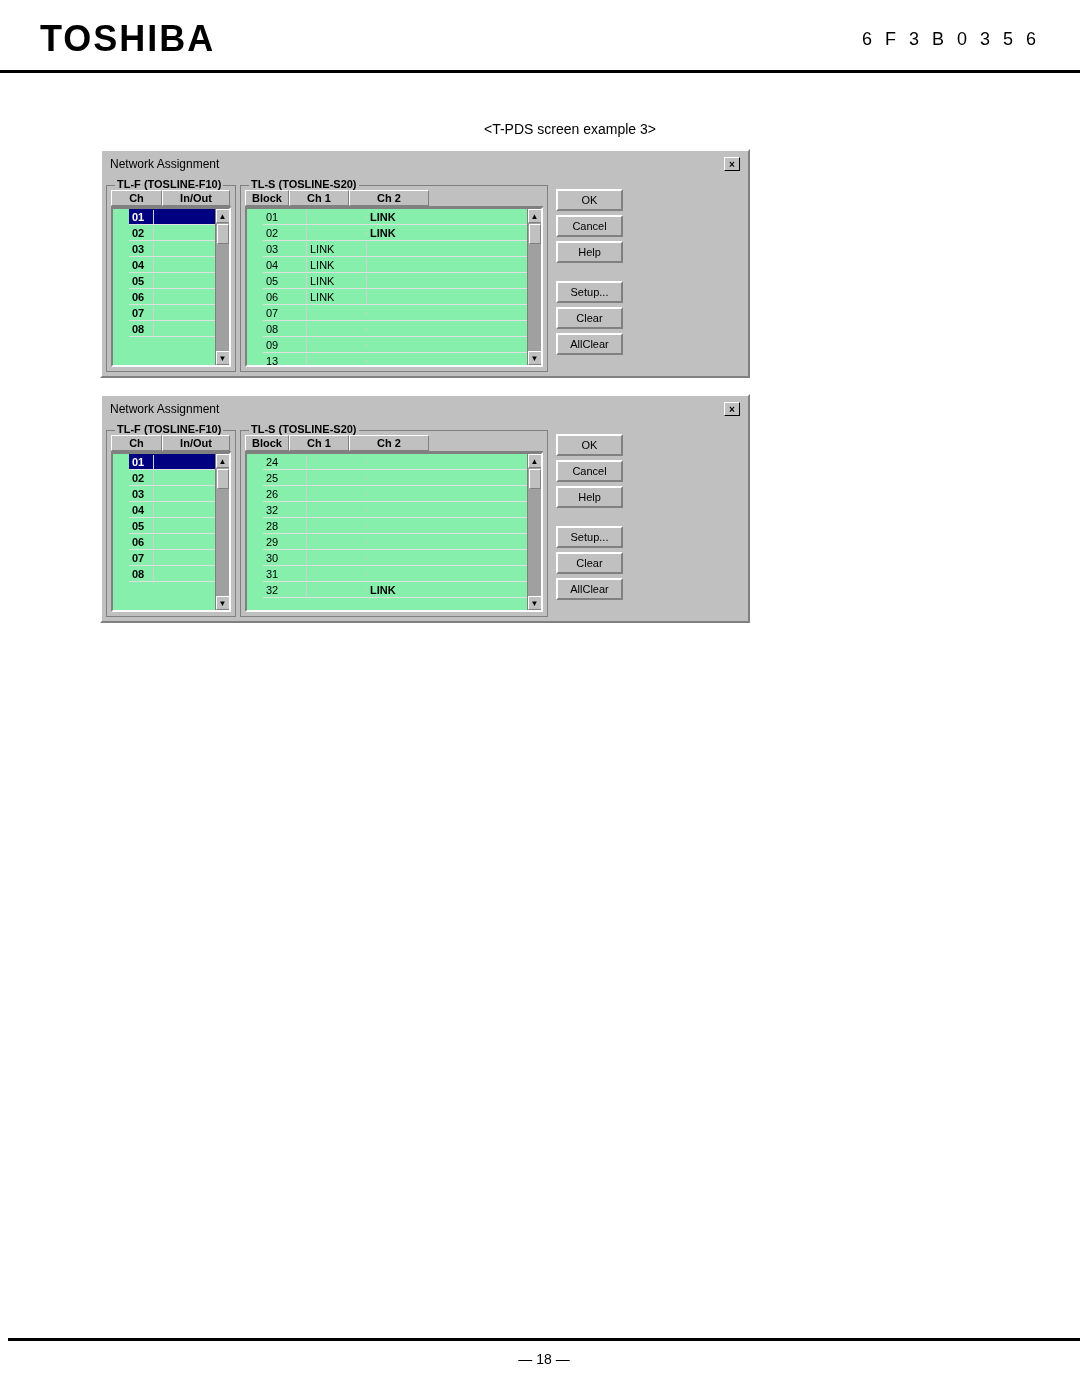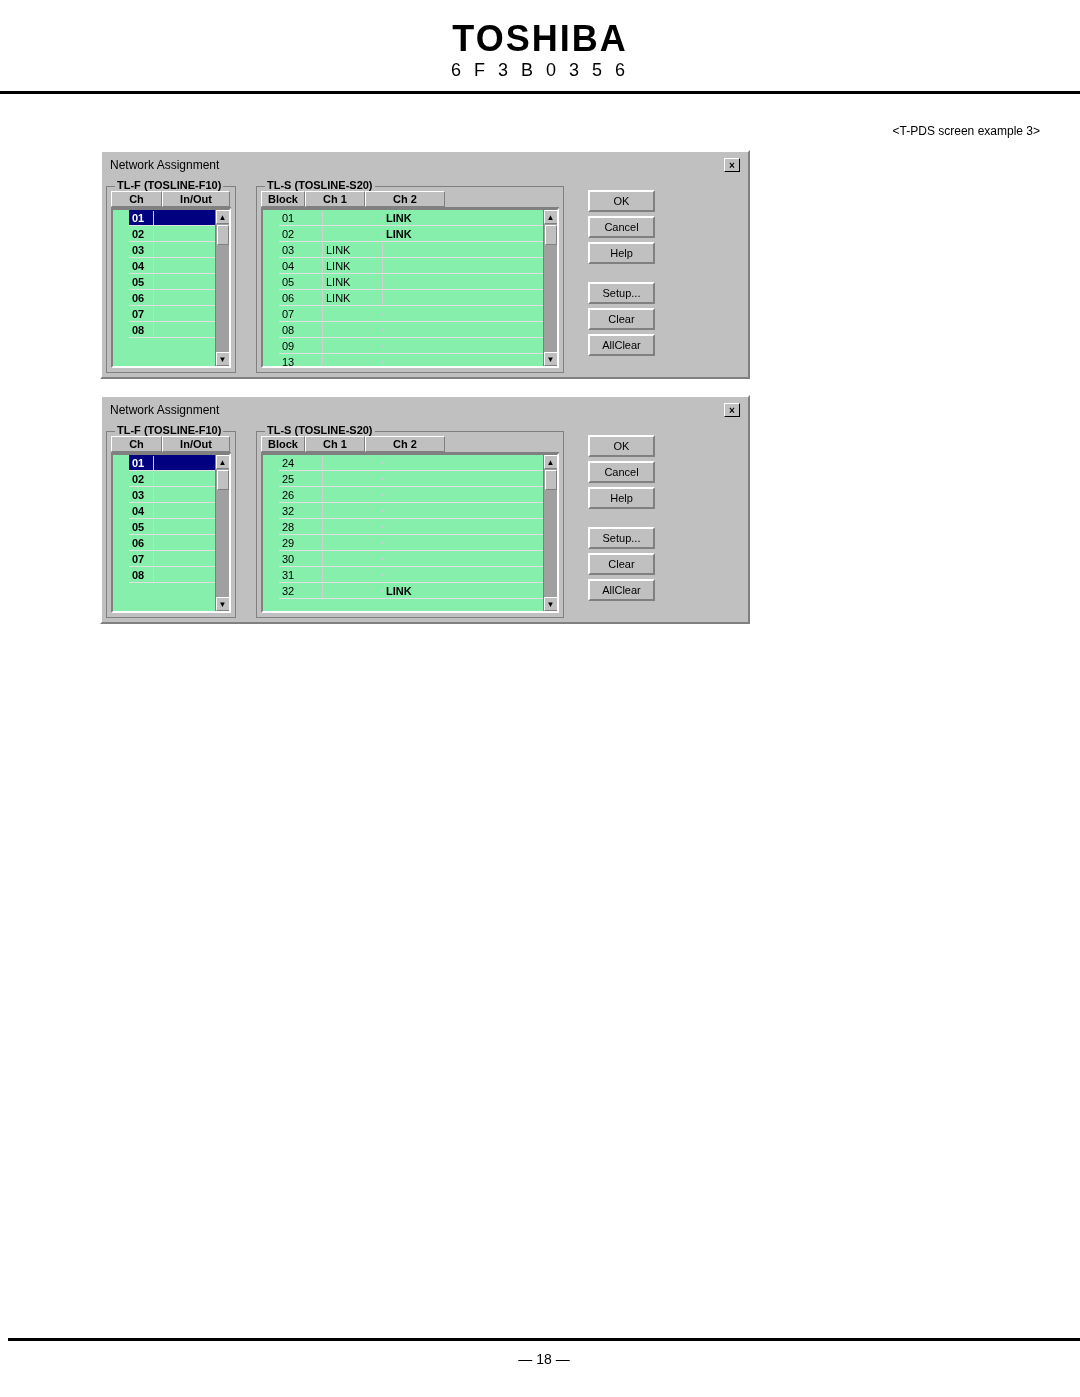--- a/index.html
+++ b/index.html
@@ -11,46 +11,46 @@
       position: relative;
     }
 
     
     .header {
       display: flex;
       justify-content: space-between;
       align-items: center;
       padding: 18px 40px 10px 40px;
       border-bottom: 3px solid #000;
-      flex-direction: column;
     }
     .logo {
       font-size: 36px;
       font-weight: 900;
       letter-spacing: 2px;
       color: #000;
       font-family: Arial Black, sans-serif;
     }
     .doc-number {
       font-size: 18px;
       letter-spacing: 4px;
       color: #000;
     }
 
     
     .main-content {
       padding: 30px 40px;
     }
 
     .screen-label {
-      font-size: 12px;
+      font-size: 14px;
       color: #000;
       margin-bottom: 12px;
-      text-align: right;
+      text-align: center;
       margin-left: 60px;
+      margin-top: 18px;
     }
 
     
     .dialogs-area {
       display: flex;
       flex-direction: column;
       gap: 0;
       margin-left: 60px;
       width: 660px;
     }
@@ -89,21 +89,21 @@
       font-size: 10px;
       display: flex;
       align-items: center;
       justify-content: center;
       cursor: pointer;
       font-weight: bold;
     }
 
     .dialog-body {
       display: flex;
-      gap: 20px;
+      gap: 4px;
     }
 
     
     .group-box {
       border: 1px solid #808080;
       border-top: 1px solid #808080;
       position: relative;
       padding: 4px;
       background: #c0c0c0;
     }

